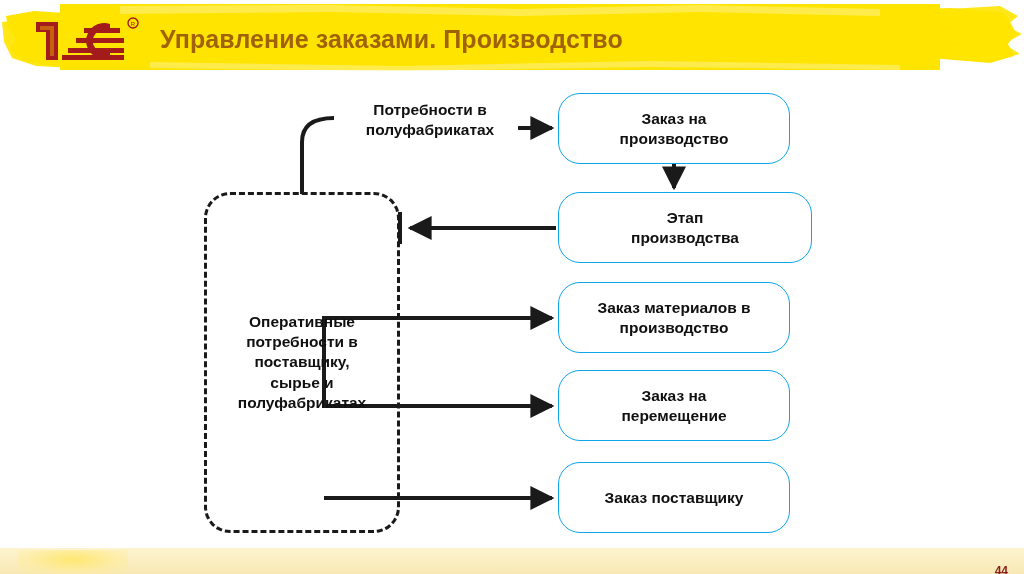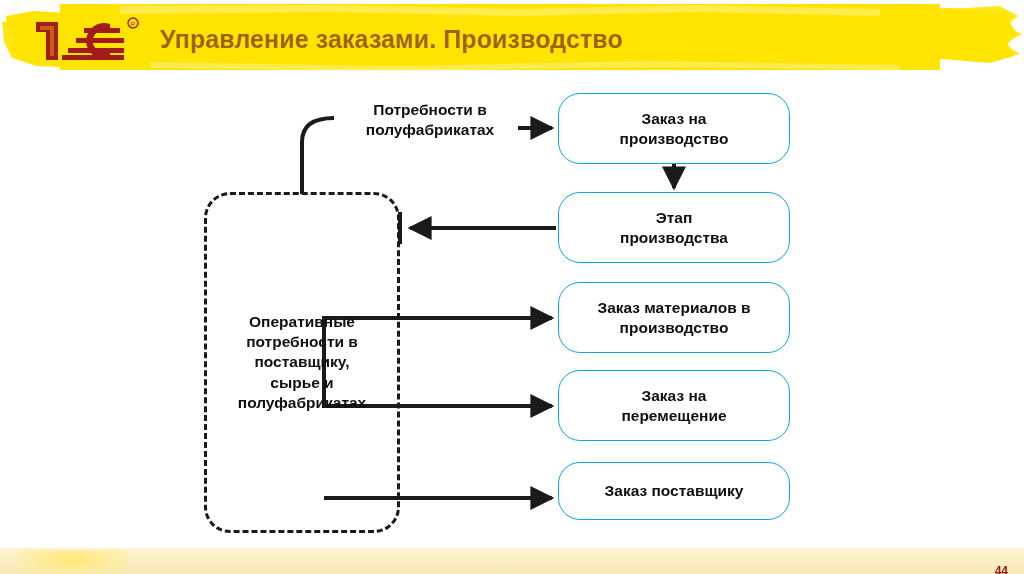--- a/index.html
+++ b/index.html
@@ -230,30 +230,30 @@
 
     <div id="dashed-node" style="left:204px; top:116px; width:196px; height:341px;">Оперативные
 потребности в
 поставщику,
 сырье и
 полуфабрикатах</div>
 
     <div class="node" style="left:558px; top:17px; width:232px; height:71px;">Заказ на
 производство</div>
 
-    <div class="node" style="left:558px; top:116px; width:232px; height:71px;">Этап
+    <div class="node" style="left:558px; top:116px; width:254px; height:71px;">Этап
 производства</div>
 
     <div class="node" style="left:558px; top:206px; width:232px; height:71px;">Заказ материалов в
 производство</div>
 
     <div class="node" style="left:558px; top:294px; width:232px; height:71px;">Заказ на
 перемещение</div>
 
-    <div class="node" style="left:558px; top:386px; width:232px; height:58px;">Заказ поставщику</div>
+    <div class="node" style="left:558px; top:386px; width:232px; height:71px;">Заказ поставщику</div>
   </div>
 
   <div id="footer">
     <div id="footer-smudge"></div>
     <div id="page-number">44</div>
   </div>
 
 </div>
 
 </body></html>

